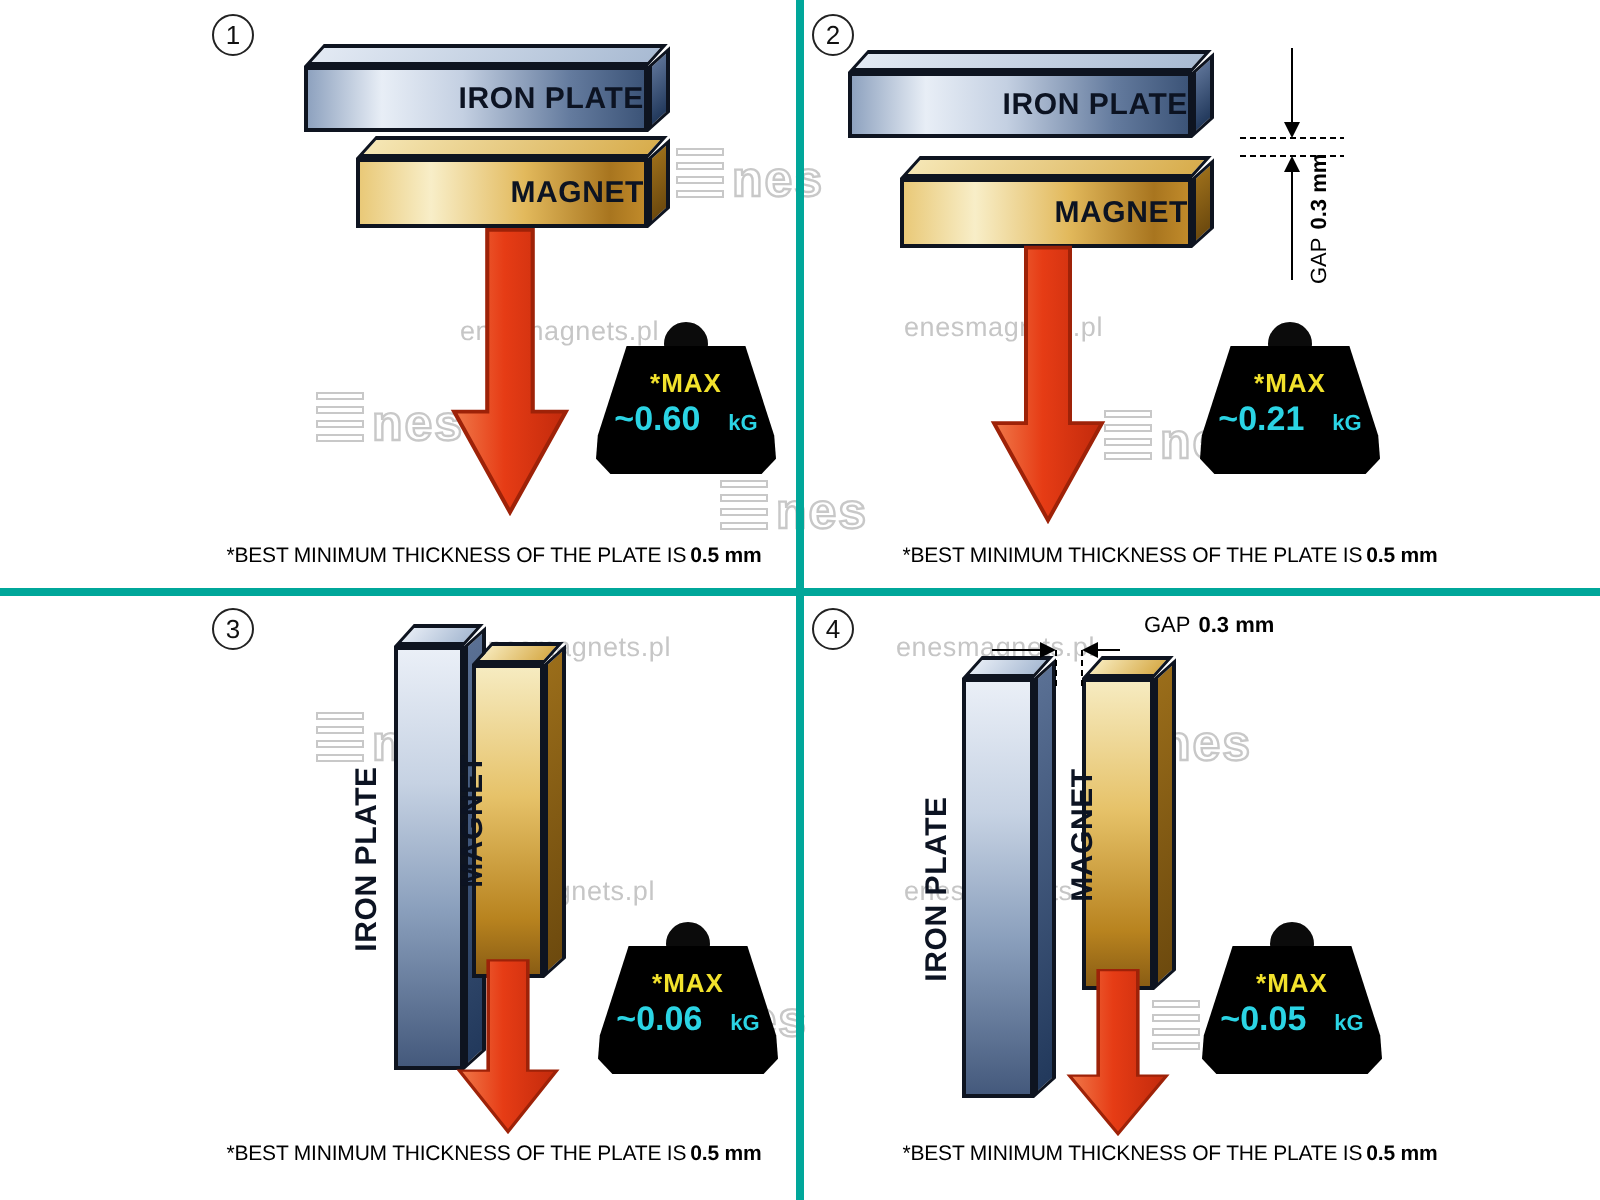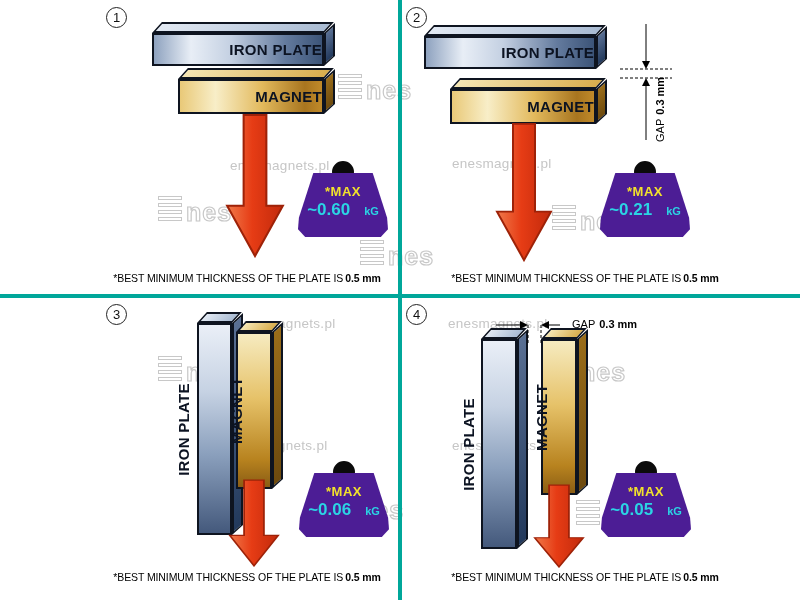--- a/index.html
+++ b/index.html
@@ -32,21 +32,21 @@
   .bar.vert.iron .face { background:linear-gradient(180deg,#eaeff7 0%,#c6d2e3 32%,#8ba0bd 62%,#44597c 100%); }
   .bar.vert.magnet .face { background:linear-gradient(180deg,#f6ebc0 0%,#e6c269 42%,#b8831f 82%,#8a5d14 100%); }
   .bar.vert .face span { transform:rotate(-90deg); white-space:nowrap; }
 
   
   .force-arrow { position:absolute; z-index:1; }
 
   
   .weight { position:absolute; width:90px; z-index:2; }
   .w-handle { width:14px; height:14px; border:11px solid #0b0b0b; border-radius:50%; margin:0 auto; background:#fff; }
-  .w-body { margin-top:-10px; width:90px; height:64px; background:#4c1d95; text-align:center;
+  .w-body { margin-top:-10px; width:90px; height:64px; background:#000000; text-align:center;
             clip-path:polygon(17% 0,83% 0,99% 70%,100% 88%,92% 100%,8% 100%,0 88%,1% 70%); }
   .w-max { padding-top:11px; color:#F2E22C; font-size:13px; font-weight:700; letter-spacing:.5px; }
   .w-val { color:#2BD4E4; font-size:17px; font-weight:700; margin-top:1px; }
   .w-unit{ font-size:11px; margin-left:14px; }
 
   
   .foot { position:absolute; font-size:10.5px; color:#000; text-align:center; letter-spacing:-.1px; z-index:2; }
   .foot b { margin-left:2px; }
 
   
@@ -283,21 +283,21 @@
     <div class="qnum" style="left:406px;top:304px">4</div>
 
     <svg class="gap-svg" style="left:492px;top:311px" width="72" height="34">
       <line x1="4" y1="14" x2="28" y2="14" stroke="#000" stroke-width="1"></line>
       <polygon points="28,10 28,18 36,14" fill="#000"></polygon>
       <line x1="68" y1="14" x2="57" y2="14" stroke="#000" stroke-width="1"></line>
       <polygon points="57,10 57,18 49,14" fill="#000"></polygon>
       <line x1="36" y1="14" x2="36" y2="32" stroke="#000" stroke-width="1" stroke-dasharray="3,2"></line>
       <line x1="49" y1="14" x2="49" y2="32" stroke="#000" stroke-width="1" stroke-dasharray="3,2"></line>
     </svg>
-    <div class="gap-label-h" style="left:572px;top:318px">
+    <div class="gap-label-h" style="left:572px;top:307px">
       <span>GAP</span><b>0.3 mm</b>
     </div>
 
     <div class="bar vert iron" style="left:481px;top:339px;width:36px;height:210px">
       <div class="top3"></div>
       <div class="side3"></div>
       <div class="face">
           <span>IRON PLATE</span>
         </div>
     </div>

